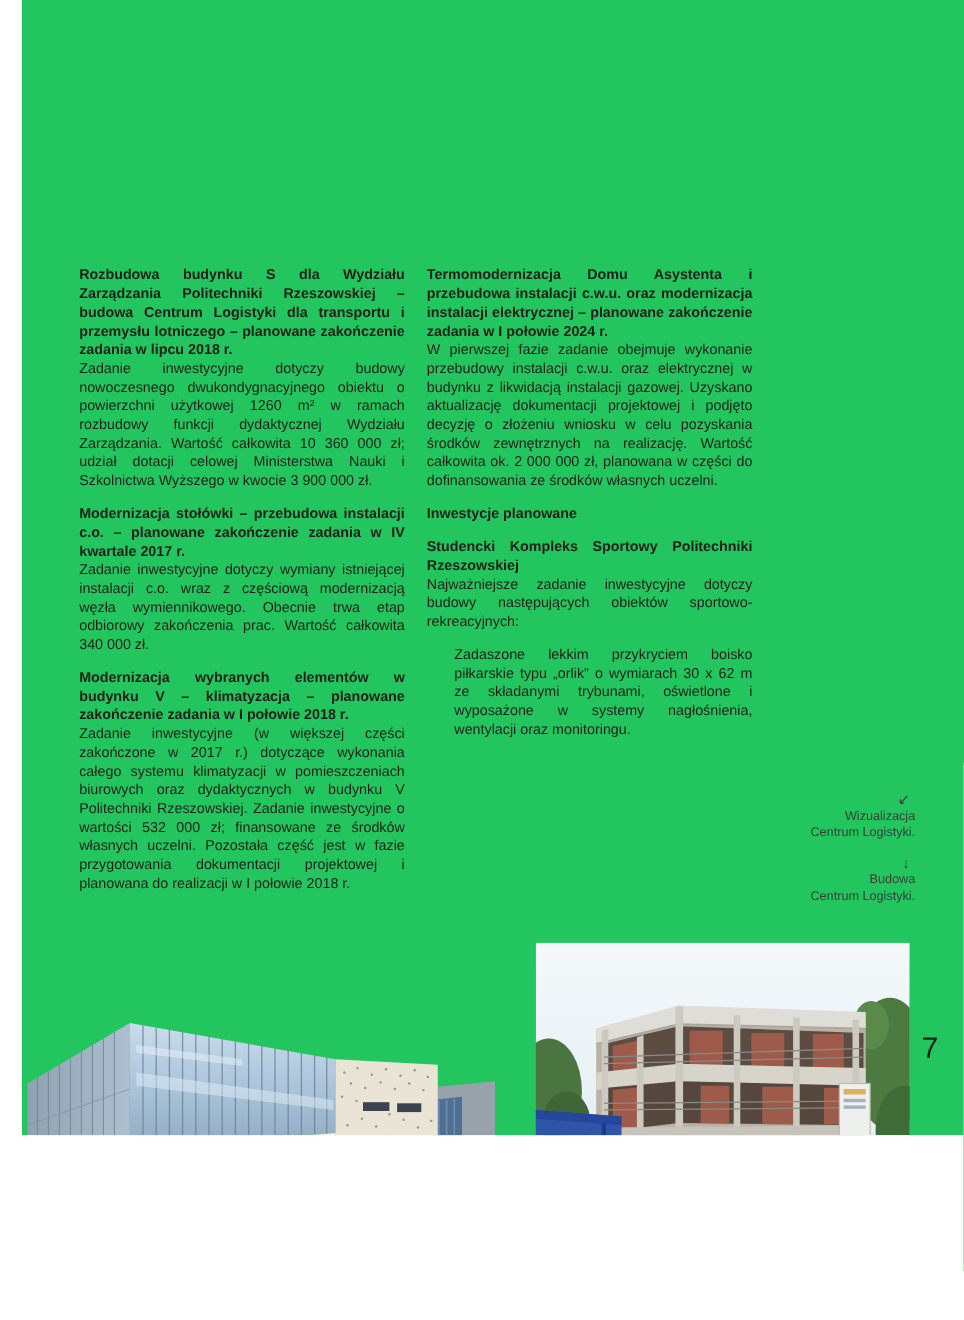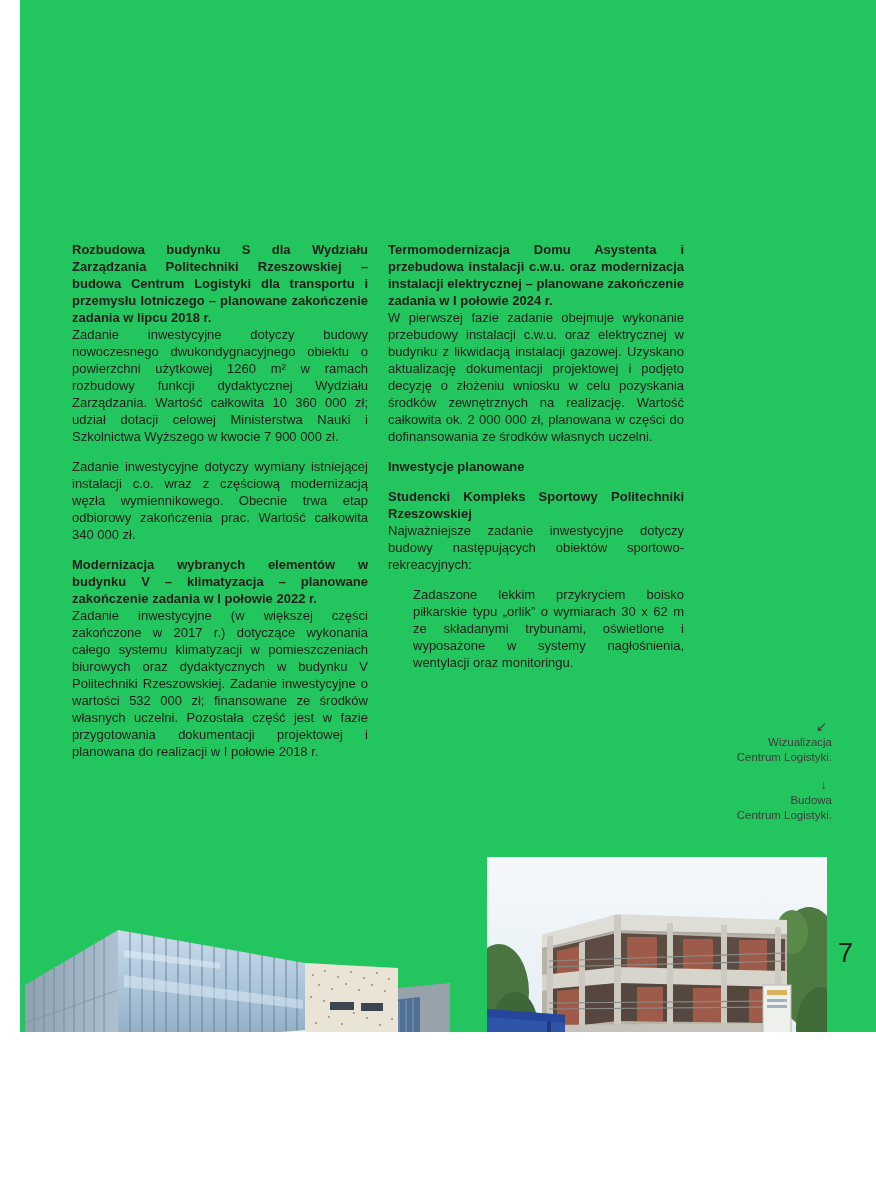--- a/index.html
+++ b/index.html
@@ -39,27 +39,28 @@
   svg{display:block;}
 </style>
 </head>
 <body>
 
 <div class="page">
 
   <div class="col col-left">
     <section class="block">
       <div class="h">Rozbudowa budynku S dla Wydziału Zarządzania Politechniki Rzeszowskiej – budowa Centrum Logistyki dla transportu i przemysłu lotniczego – planowane zakończenie zadania w lipcu 2018 r.</div>
-      <p class="b">Zadanie inwestycyjne dotyczy budowy nowoczesnego dwukondygnacyjnego obiektu o powierzchni użytkowej 1260 m² w ramach rozbudowy funkcji dydaktycznej Wydziału Zarządzania. Wartość całkowita 10 360 000 zł; udział dotacji celowej Ministerstwa Nauki i Szkolnictwa Wyższego w kwocie 7 900 000 zł.</p>
-    </section>
-    <section class="block">
+      <p class="b">Zadanie inwestycyjne dotyczy budowy nowoczesnego dwukondygnacyjnego obiektu o powierzchni użytkowej 1260 m² w ramach rozbudowy funkcji dydaktycznej Wydziału Zarządzania. Wartość całkowita 10 360 000 zł; udział dotacji celowej Ministerstwa Nauki i Szkolnictwa Wyższego w kwocie 3 900 000 zł.</p>
+    </section>
+    <section class="block">
+      <div class="h">Modernizacja stołówki – przebudowa instalacji c.o. – planowane zakończenie zadania w IV kwartale 2017 r.</div>
       <p class="b">Zadanie inwestycyjne dotyczy wymiany istniejącej instalacji c.o. wraz z częściową modernizacją węzła wymiennikowego. Obecnie trwa etap odbiorowy zakończenia prac. Wartość całkowita 340 000 zł.</p>
     </section>
     <section class="block">
-      <div class="h">Modernizacja wybranych elementów w budynku V – klimatyzacja – planowane zakończenie zadania w I połowie 2022 r.</div>
+      <div class="h">Modernizacja wybranych elementów w budynku V – klimatyzacja – planowane zakończenie zadania w I połowie 2018 r.</div>
       <p class="b">Zadanie inwestycyjne (w większej części zakończone w 2017 r.) dotyczące wykonania całego systemu klimatyzacji w pomieszczeniach biurowych oraz dydaktycznych w budynku V Politechniki Rzeszowskiej. Zadanie inwestycyjne o wartości 532 000 zł; finansowane ze środków własnych uczelni. Pozostała część jest w fazie przygotowania dokumentacji projektowej i planowana do realizacji w I połowie 2018 r.</p>
     </section>
   </div>
 
   <div class="col col-right">
     <section class="block">
       <div class="h">Termomodernizacja Domu Asystenta i przebudowa instalacji c.w.u. oraz modernizacja instalacji elektrycznej – planowane zakończenie zadania w I połowie 2024 r.</div>
       <p class="b">W pierwszej fazie zadanie obejmuje wykonanie przebudowy instalacji c.w.u. oraz elektrycznej w budynku z likwidacją instalacji gazowej. Uzyskano aktualizację dokumentacji projektowej i podjęto decyzję o złożeniu wniosku w celu pozyskania środków zewnętrznych na realizację. Wartość całkowita ok. 2 000 000 zł, planowana w części do dofinansowania ze środków własnych uczelni.</p>
     </section>
     <div class="section-head">Inwestycje planowane</div>

